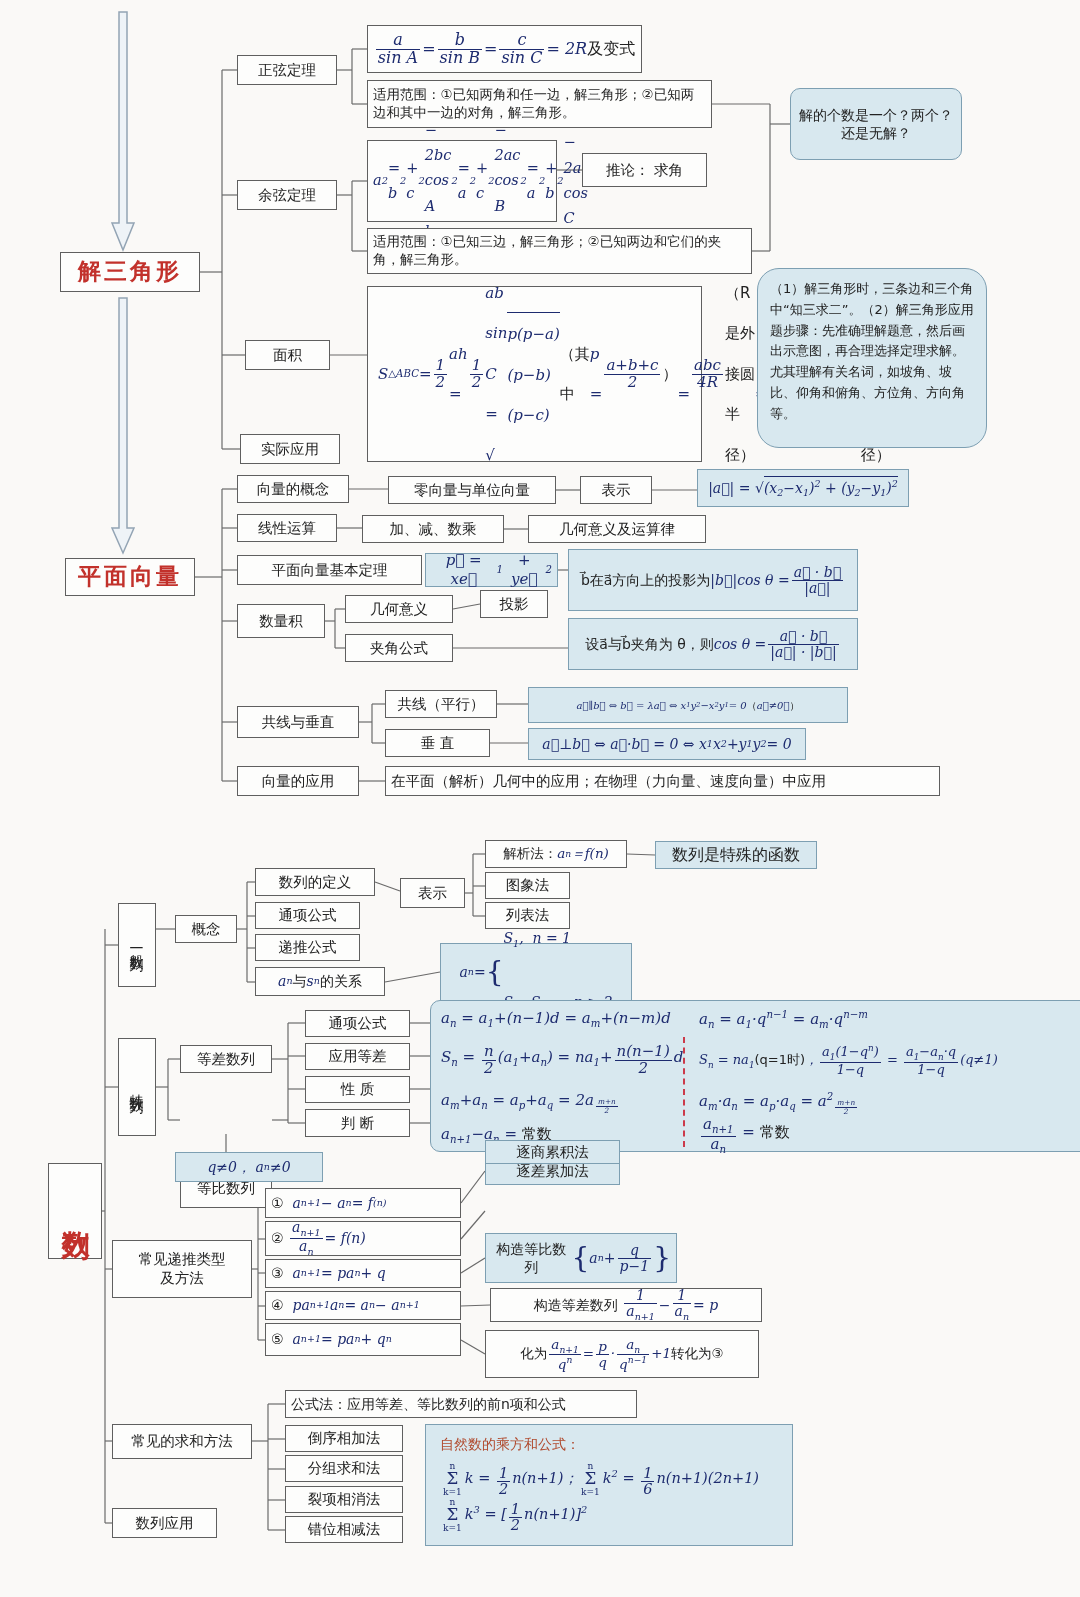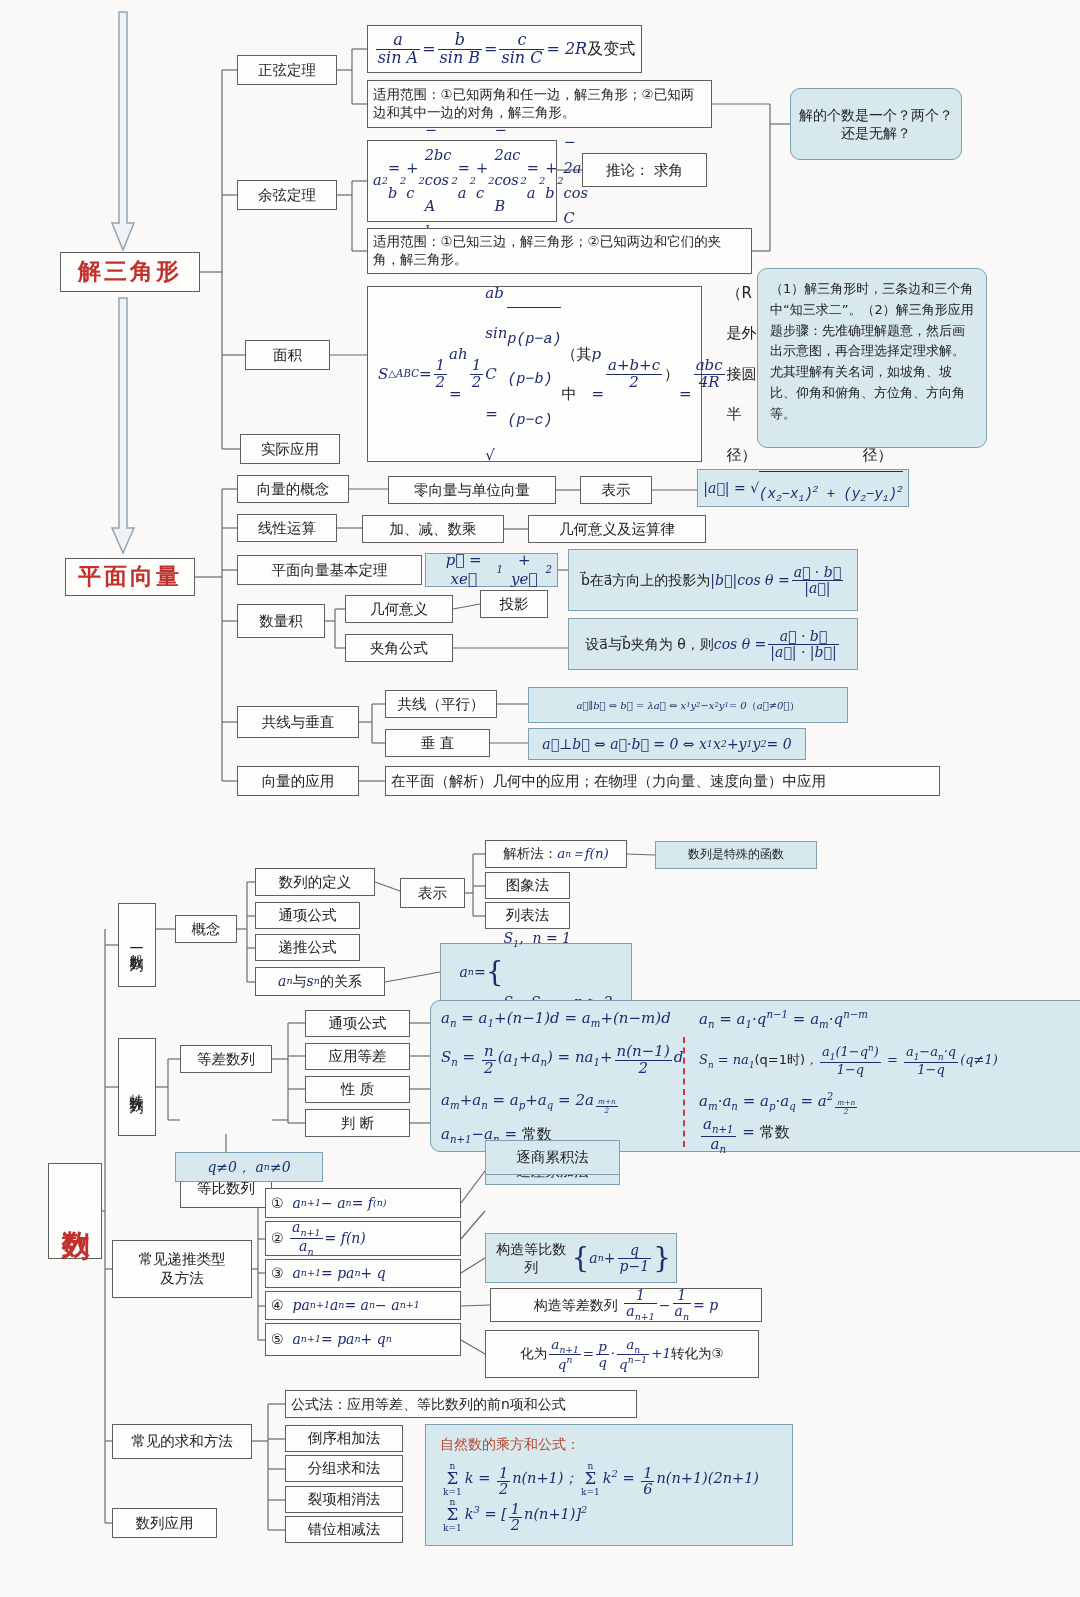--- a/index.html
+++ b/index.html
@@ -15,31 +15,31 @@
   .round{border-radius:10px;}
   .title-red{color:#c2312b;font-weight:bold;font-size:23px;letter-spacing:3px;}
   .vert{writing-mode:vertical-rl;text-orientation:upright;letter-spacing:2px;}
   .math{font-family:"DejaVu Serif","Liberation Serif",serif;font-style:italic;color:#1d2b6f;}
   .math .cn{font-style:normal;font-family:"DejaVu Sans","Liberation Sans",sans-serif;color:#222;}
   sub,sup{font-size:0.68em;}
   .fr{display:inline-block;vertical-align:-0.75em;text-align:center;line-height:1.05;margin:0 2px;}
   .fr .n{display:block;border-bottom:1px solid currentColor;padding:0 2px;}
   .fr .d{display:block;padding:0 2px;}
   .fr.sm{font-size:0.72em;vertical-align:-0.5em;}
-  .ol{border-top:1px solid currentColor;padding-top:12px;font-family:Liberation Mono, monospace;}
+  .ol{border-top:1px solid currentColor;padding-top:1px;}
   .bigbrace{font-size:2em;font-weight:300;vertical-align:middle;line-height:0.9;font-style:normal;}
   .cases{display:inline-flex;flex-direction:column;text-align:left;line-height:1.35;vertical-align:middle;gap:42px;}
   .sumw{display:inline-flex;flex-direction:column;align-items:center;vertical-align:middle;line-height:1;margin:0 3px;font-style:normal;}
   .sumw .t,.sumw .b{font-size:9px;}
   .sumw .s{font-size:1.15em;}
   .panel-grid{display:grid;grid-template-columns:258px 1fr;grid-template-rows:34px 46px 40px 26px;
               width:100%;align-items:center;font-size:15px;}
   .nat-title{color:#b04a2e;font-size:14px;margin-bottom:8px;}
   .dashv{position:absolute;border-left:2px dashed #cc3a4a;z-index:2;}
-  .notes{font-size:13px;line-height:1.6;padding:10px 12px;}
+  .notes{font-size:13px;line-height:1.6;padding:10px 12px;border-radius:22px;}
 </style>
 </head>
 <body>
 
 <div id="canvas">
 
   <svg class="wires" width="1080" height="1597" viewBox="0 0 1080 1597">
     <g stroke="#6a6a6a" stroke-width="1.2" fill="none">
       <line x1="200" y1="272" x2="222" y2="272"></line>
         <line x1="222" y1="70" x2="222" y2="449"></line>
@@ -219,21 +219,21 @@
   <div class="box blue math" style="left:528px;top:728px;width:278px;height:32px;font-size:14px">a⃗⊥b⃗ ⇔ a⃗·b⃗ = 0 ⇔ x<sub>1</sub>x<sub>2</sub>+y<sub>1</sub>y<sub>2</sub> = 0</div>
   <div class="box" style="left:237px;top:766px;width:122px;height:30px">向量的应用</div>
   <div class="box al" style="left:385px;top:766px;width:555px;height:30px">在平面（解析）几何中的应用；在物理（力向量、速度向量）中应用</div>
 
   <div class="box title-red vert" style="left:48px;top:1163px;width:54px;height:96px;font-size:28px">数列</div>
   <div class="box vert" style="left:118px;top:903px;width:38px;height:84px;font-size:14px">一般数列</div>
   <div class="box" style="left:175px;top:915px;width:62px;height:28px">概念</div>
   <div class="box" style="left:255px;top:868px;width:120px;height:28px">数列的定义</div>
   <div class="box" style="left:400px;top:878px;width:65px;height:30px">表示</div>
   <div class="box math" style="left:485px;top:840px;width:142px;height:28px;font-size:13.5px"><span class="cn">解析法：</span>a<sub>n</sub>＝f(n)</div>
-  <div class="box blue" style="left:655px;top:841px;width:162px;height:28px;font-size:12px">数列是特殊的函数</div>
+  <div class="box blue" style="left:655px;top:841px;width:162px;height:28px;font-size:16px">数列是特殊的函数</div>
   <div class="box" style="left:485px;top:872px;width:85px;height:27px">图象法</div>
   <div class="box" style="left:485px;top:902px;width:85px;height:27px">列表法</div>
   <div class="box" style="left:255px;top:902px;width:105px;height:27px">通项公式</div>
   <div class="box" style="left:255px;top:934px;width:105px;height:27px">递推公式</div>
   <div class="box math" style="left:255px;top:967px;width:130px;height:29px;font-size:14px">a<sub>n</sub><span class="cn">与</span>s<sub>n</sub><span class="cn">的关系</span></div>
   <div class="box blue math" style="left:440px;top:943px;width:192px;height:58px;font-size:14px">a<sub>n</sub> = <span class="bigbrace">{</span><span class="cases">
         <span>S<sub>1</sub>,&nbsp;&nbsp;n = 1</span>
         <span>S<sub>n</sub>−S<sub>n−1</sub>,&nbsp;&nbsp;n ≥ 2</span>
       </span></div>
   <div class="box vert" style="left:118px;top:1038px;width:38px;height:98px;font-size:14px">特殊数列</div>
@@ -264,21 +264,21 @@
   <div class="box" style="left:112px;top:1240px;width:140px;height:58px">常见递推类型<br>及方法</div>
   <div class="box math al" style="left:265px;top:1188px;width:196px;height:30px;font-size:14px"><span class="cn">①</span>&nbsp; a<sub>n+1</sub> − a<sub>n</sub> = f<sub>(n)</sub></div>
   <div class="box math al" style="left:265px;top:1221px;width:196px;height:35px;font-size:14px"><span class="cn">②</span>&nbsp; <span class="fr">
         <span class="n">a<sub>n+1</sub></span>
         <span class="d">a<sub>n</sub></span>
       </span> = f(n)</div>
   <div class="box math al" style="left:265px;top:1259px;width:196px;height:29px;font-size:14px"><span class="cn">③</span>&nbsp; a<sub>n+1</sub> = pa<sub>n</sub> + q</div>
   <div class="box math al" style="left:265px;top:1291px;width:196px;height:29px;font-size:14px"><span class="cn">④</span>&nbsp; pa<sub>n+1</sub>a<sub>n</sub> = a<sub>n</sub> − a<sub>n+1</sub></div>
   <div class="box math al" style="left:265px;top:1323px;width:196px;height:33px;font-size:14px"><span class="cn">⑤</span>&nbsp; a<sub>n+1</sub> = pa<sub>n</sub> + q<sup>n</sup></div>
   <div class="box blue" style="left:485px;top:1157px;width:135px;height:28px">逐差累加法</div>
-  <div class="box blue" style="left:485px;top:1140px;width:135px;height:35px">逐商累积法</div>
+  <div class="box blue" style="left:485px;top:1140px;width:135px;height:24px">逐商累积法</div>
   <div class="box blue math" style="left:485px;top:1233px;width:192px;height:50px;font-size:14px"><span class="cn">构造等比数列</span><span class="bigbrace">{</span>a<sub>n</sub>+<span class="fr">
         <span class="n">q</span>
         <span class="d">p−1</span>
       </span><span class="bigbrace">}</span></div>
   <div class="box math" style="left:490px;top:1288px;width:272px;height:34px;font-size:14px"><span class="cn">构造等差数列</span>&nbsp;<span class="fr">
         <span class="n">1</span>
         <span class="d">a<sub>n+1</sub></span>
       </span> − <span class="fr">
         <span class="n">1</span>
         <span class="d">a<sub>n</sub></span>

